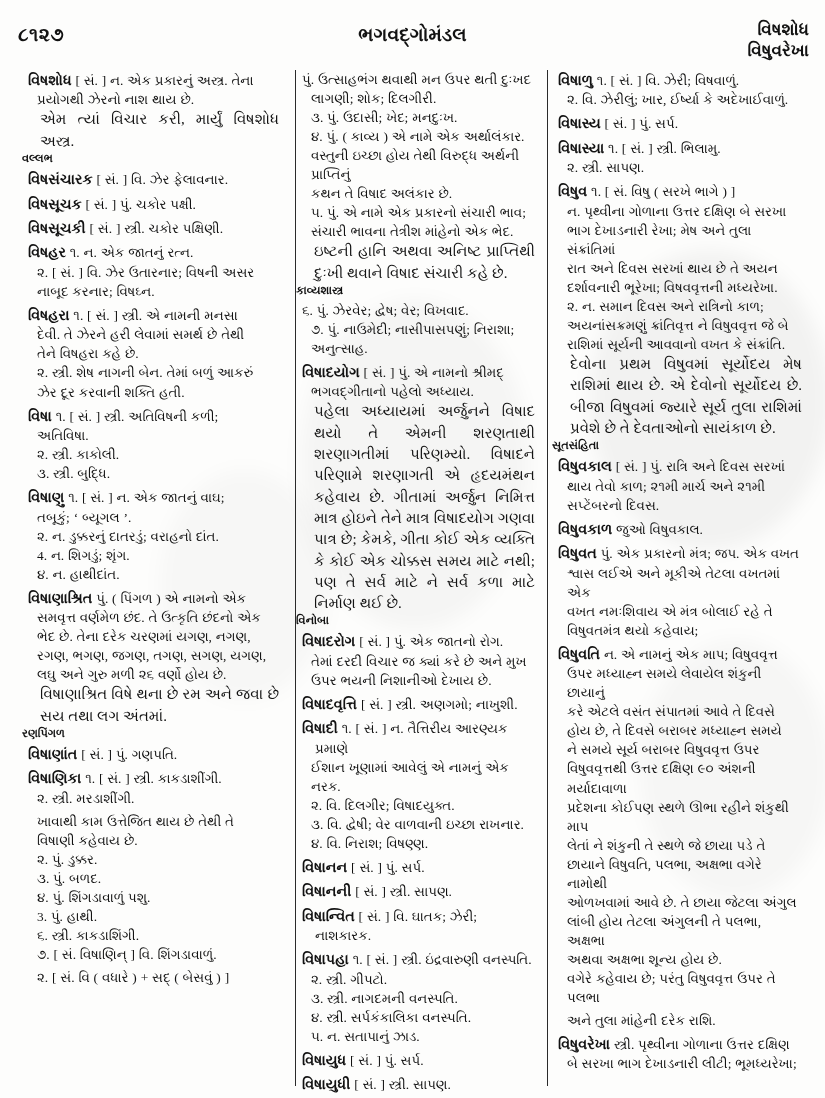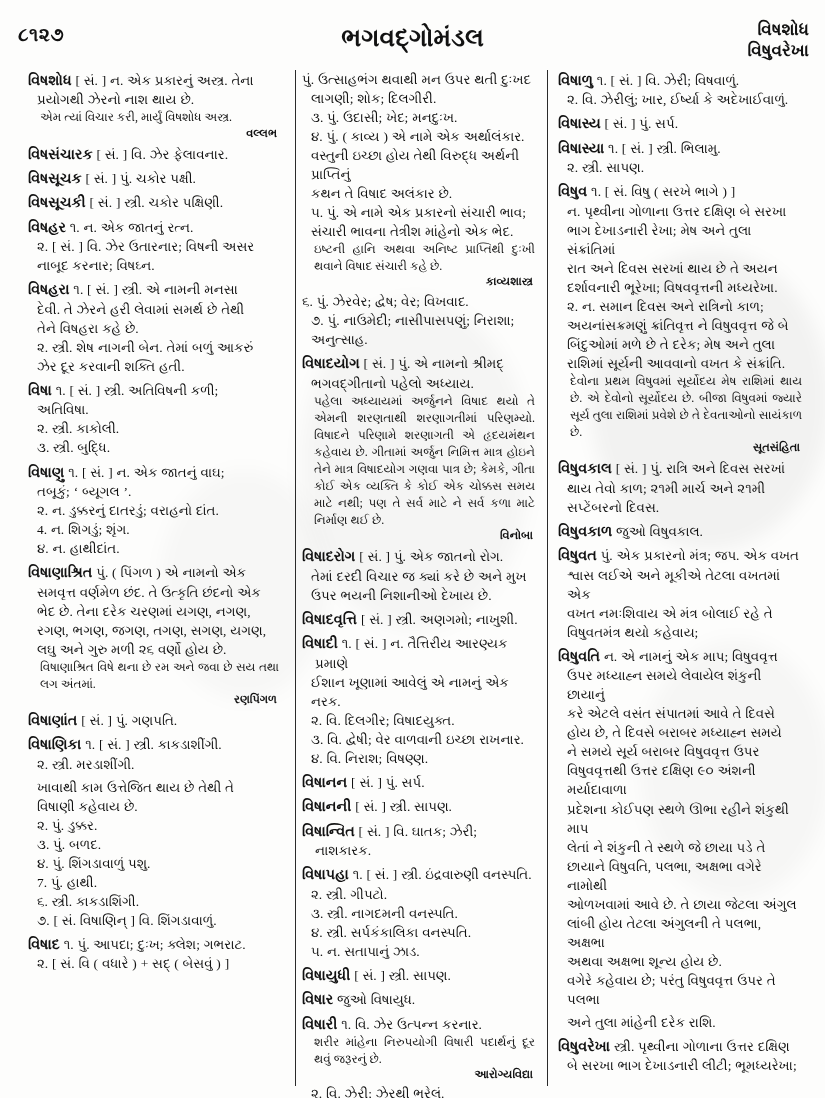--- a/index.html
+++ b/index.html
@@ -46,21 +46,21 @@
     position: absolute;
     left: 18px; top: 10px;
     font-size: 19px;
     font-weight: 700;
     letter-spacing: 0.5px;
   }
   .book-title {
     position: absolute;
     left: 0; right: 0; top: 10px;
     text-align: center;
-    font-size: 25px;
+    font-size: 19px;
     font-weight: 700;
   }
   .running-heads {
     position: absolute;
     right: 16px; top: 6px;
     text-align: right;
     line-height: 1.22;
   }
   .running-heads div {
     font-size: 17px;
@@ -111,29 +111,28 @@
     text-indent: -13px;
   }
   .line.ind {
     padding-left: 15px;
   }
   .headword {
     font-weight: 700;
     font-size: 14.4px;
   }
   .quote {
-    font-size: 12px;
+    font-size: 15px;
     line-height: 1.42;
     padding-left: 18px;
     text-align: justify;
   }
   .cite {
     font-size: 11.4px;
     font-weight: 700;
-    text-align: right;
     margin: 0 2px 3px 0;
   }
 </style>
 </head>
 <body>
 
 <div class="page">
   <div class="scan-blotch b1"></div>
   <div class="scan-blotch b2"></div>
   <div class="scan-blotch b3"></div>
@@ -207,26 +206,25 @@
         <div class="entry">
           <div class="line hang"><span class="headword">વિષાણિકા</span> ૧. [ સં. ] સ્ત્રી. કાકડાશીંગી.</div>
           <div class="line ind">૨. સ્ત્રી. મરડાશીંગી.</div>
         </div>
         <div class="entry">
           <div class="line ind">ખાવાથી કામ ઉત્તેજિત થાય છે તેથી તે</div>
           <div class="line ind">વિષાણી કહેવાય છે.</div>
           <div class="line ind">૨. પું. ડુક્કર.</div>
           <div class="line ind">૩. પું. બળદ.</div>
           <div class="line ind">૪. પું. શિંગડાવાળું પશુ.</div>
-          <div class="line ind">7. પું. હાથી.</div>
+          <div class="line ind">3. પું. હાથી.</div>
           <div class="line ind">૬. સ્ત્રી. કાકડાશિંગી.</div>
           <div class="line ind">૭. [ સં. વિષાણિન્ ] વિ. શિંગડાવાળું.</div>
         </div>
         <div class="entry">
-          <div class="line hang"><span class="headword">વિષાદ</span> ૧. પું. આપદા; દુઃખ; ક્લેશ; ગભરાટ.</div>
           <div class="line ind">૨. [ સં. વિ ( વધારે ) + સદ્ ( બેસવું ) ]</div>
         </div>
       </div>
     <div class="col c2">
         <div class="entry">
           <div class="line hang">પું. ઉત્સાહભંગ થવાથી મન ઉપર થતી દુઃખદ</div>
           <div class="line ind">લાગણી; શોક; દિલગીરી.</div>
           <div class="line ind">૩. પું. ઉદાસી; ખેદ; મનદુઃખ.</div>
           <div class="line ind">૪. પું. ( કાવ્ય ) એ નામે એક અર્થાલંકાર.</div>
           <div class="line ind">વસ્તુની ઇચ્છા હોય તેથી વિરુદ્ધ અર્થની પ્રાપ્તિનું</div>
@@ -272,20 +270,23 @@
           <div class="line hang"><span class="headword">વિષાન્વિત</span> [ સં. ] વિ. ઘાતક; ઝેરી; નાશકારક.</div>
         </div>
         <div class="entry">
           <div class="line hang"><span class="headword">વિષાપહા</span> ૧. [ સં. ] સ્ત્રી. ઇંદ્રવારુણી વનસ્પતિ.</div>
           <div class="line ind">૨. સ્ત્રી. ગીપટો.</div>
           <div class="line ind">૩. સ્ત્રી. નાગદમની વનસ્પતિ.</div>
           <div class="line ind">૪. સ્ત્રી. સર્પકંકાલિકા વનસ્પતિ.</div>
           <div class="line ind">૫. ન. સતાપાનું ઝાડ.</div>
         </div>
         <div class="entry">
+          <div class="line hang"><span class="headword">વિષાયુધ</span> [ સં. ] પું. સર્પ.</div>
+        </div>
+        <div class="entry">
           <div class="line hang"><span class="headword">વિષાયુધી</span> [ સં. ] સ્ત્રી. સાપણ.</div>
         </div>
         <div class="entry">
           <div class="line hang"><span class="headword">વિષાર</span> જુઓ વિષાયુધ.</div>
         </div>
         <div class="entry">
           <div class="line hang"><span class="headword">વિષારી</span> ૧. વિ. ઝેર ઉત્પન્ન કરનાર.</div>
           <div class="quote">શરીર માંહેના નિરુપયોગી વિષારી પદાર્થનું દૂર થવું જરૂરનું છે.</div>
           <div class="cite">આરોગ્યવિદ્યા</div>
           <div class="line ind">૨. વિ. ઝેરી; ઝેરથી ભરેલું.</div>
@@ -304,21 +305,20 @@
           <div class="line ind">૨. સ્ત્રી. સાપણ.</div>
         </div>
         <div class="entry">
           <div class="line hang"><span class="headword">વિષુવ</span> ૧. [ સં. વિષુ ( સરખે ભાગે ) ]</div>
           <div class="line ind">ન. પૃથ્વીના ગોળાના ઉત્તર દક્ષિણ બે સરખા</div>
           <div class="line ind">ભાગ દેખાડનારી રેખા; મેષ અને તુલા સંક્રાંતિમાં</div>
           <div class="line ind">રાત અને દિવસ સરખાં થાય છે તે અયન</div>
           <div class="line ind">દર્શાવનારી ભૂરેખા; વિષવવૃત્તની મધ્યરેખા.</div>
           <div class="line ind">૨. ન. સમાન દિવસ અને રાત્રિનો કાળ;</div>
           <div class="line ind">અયનાંસક્રમણું ક્રાંતિવૃત્ત ને વિષુવવૃત્ત જે બે</div>
-          <div class="line ind">બિંદુઓમાં મળે છે તે દરેક; મેષ અને તુલા</div>
           <div class="line ind">રાશિમાં સૂર્યની આવવાનો વખત કે સંક્રાંતિ.</div>
           <div class="quote">દેવોના પ્રથમ વિષુવમાં સૂર્યોદય મેષ રાશિમાં થાય છે. એ દેવોનો સૂર્યોદય છે. બીજા વિષુવમાં જ્યારે સૂર્ય તુલા રાશિમાં પ્રવેશે છે તે દેવતાઓનો સાયંકાળ છે.</div>
           <div class="cite">સૂતસંહિતા</div>
         </div>
         <div class="entry">
           <div class="line hang"><span class="headword">વિષુવકાલ</span> [ સં. ] પું. રાત્રિ અને દિવસ સરખાં</div>
           <div class="line ind">થાય તેવો કાળ; ૨૧મી માર્ચ અને ૨૧મી</div>
           <div class="line ind">સપ્ટેંબરનો દિવસ.</div>
         </div>
         <div class="entry">

